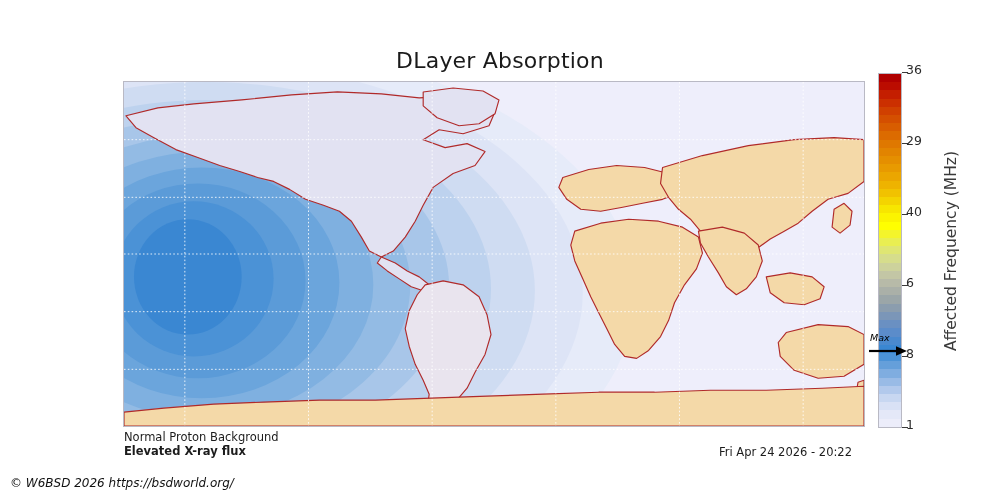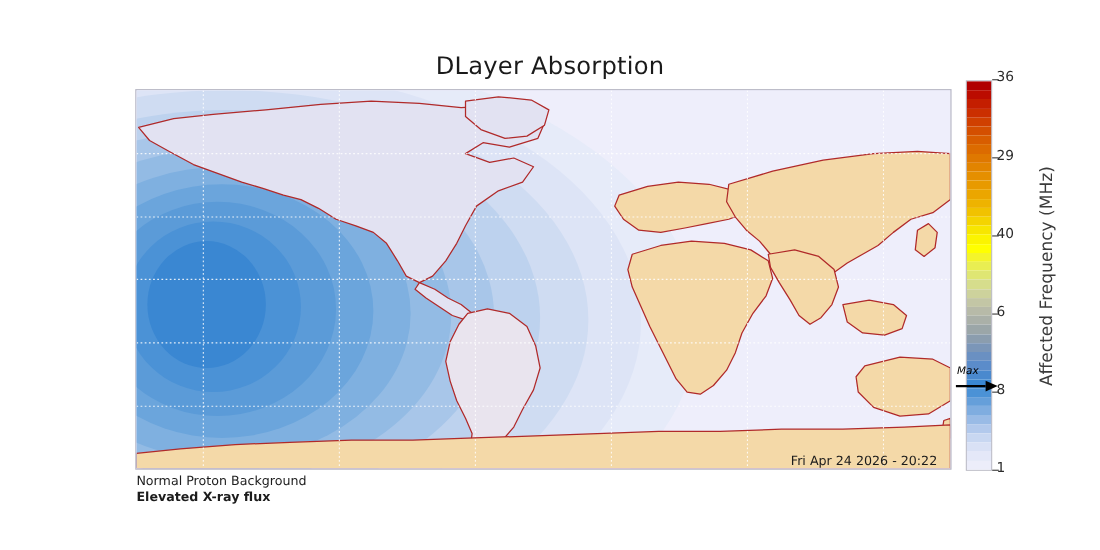--- a/index.html
+++ b/index.html
@@ -62,21 +62,21 @@
   #max-annotation .max-text{
     position:absolute;left:2px;top:-1px;font-size:9.5px;color:#000;
     font-weight:400;line-height:1;
   }
   #max-annotation svg{position:absolute;left:0;top:11px;}
 
   
   .cap{position:absolute;font-size:11.5px;color:#1c1c1c;line-height:1.28;white-space:nowrap;}
   #status-line-1{left:124px;top:430px;}
   #status-line-2{left:124px;top:444px;font-weight:bold;}
-  #timestamp{right:148px;top:412px;text-align:center;}
+  #timestamp{right:148px;top:445px;text-align:center;}
   #footer-credit{
     position:absolute;left:10px;top:476px;font-size:12px;font-style:italic;
     color:#111;white-space:nowrap;
   }
 </style>
 </head>
 <body>
 
 <div class="fig">
 
@@ -255,14 +255,15 @@
     <span class="max-text">Max</span>
     <svg width="40" height="12" viewBox="0 0 40 12">
       <line x1="1" y1="6" x2="28" y2="6" stroke="#000" stroke-width="2.2"></line>
       <polygon points="28,1.2 39,6 28,10.8" fill="#000"></polygon>
     </svg>
   </div>
 
   <div class="cap" id="status-line-1">Normal Proton Background</div>
   <div class="cap" id="status-line-2">Elevated X-ray flux</div>
   <div class="cap" id="timestamp">Fri Apr 24 2026 - 20:22</div>
+  <div id="footer-credit">© W6BSD 2026 https://bsdworld.org/</div>
 
 </div>
 
 </body></html>

